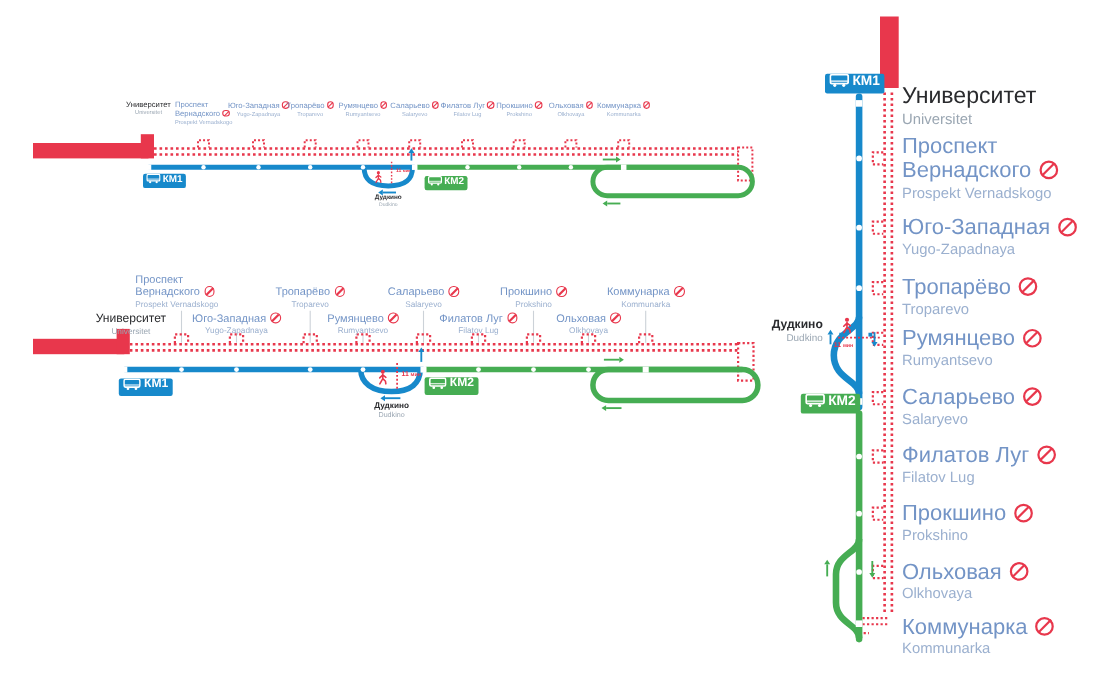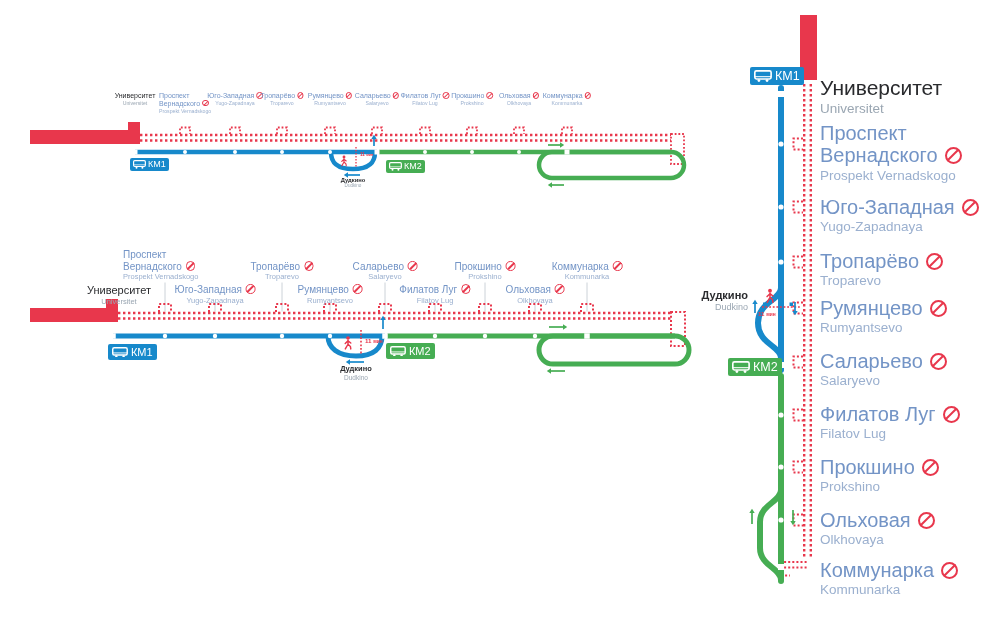--- a/index.html
+++ b/index.html
@@ -39,21 +39,21 @@
   #d3 .ban::after{height:2.4px;margin-top:-1.2px}
   .dud .ru{color:var(--black);font-weight:bold}
   .dud .en{color:var(--muted)}
   #d1 .dud .ru{font-size:5.8px}
   #d1 .dud .en{font-size:4.6px}
   #d2 .dud .ru{font-size:7.5px}
   #d2 .dud .en{font-size:6.5px}
   #d3 .dud{text-align:right}
   #d3 .dud .ru{font-size:11px}
   #d3 .dud .en{font-size:9px}
-  .badge{position:absolute;display:flex;align-items:center;color:#fff;font-weight:normal;
+  .badge{position:absolute;display:flex;align-items:flex-start;color:#fff;font-weight:bold;
          border-radius:2px;line-height:1;padding:0 4px;box-sizing:border-box;gap:3px}
   .badge svg{height:68%}
   #d1 .badge{height:13px;font-size:9px;gap:2px;padding:0 3px}
   #d2 .badge{height:16px;font-size:11px}
   #d3 .badge{height:18px;font-size:12.5px}
   .walk-time{position:absolute;color:var(--red);font-weight:bold;white-space:nowrap}
   .walk-time .u{font-size:78%}
   #d1 .walk-time{font-size:4.6px}
   #d2 .walk-time{font-size:6.2px}
   #d3 .walk-time{font-size:6.2px}

